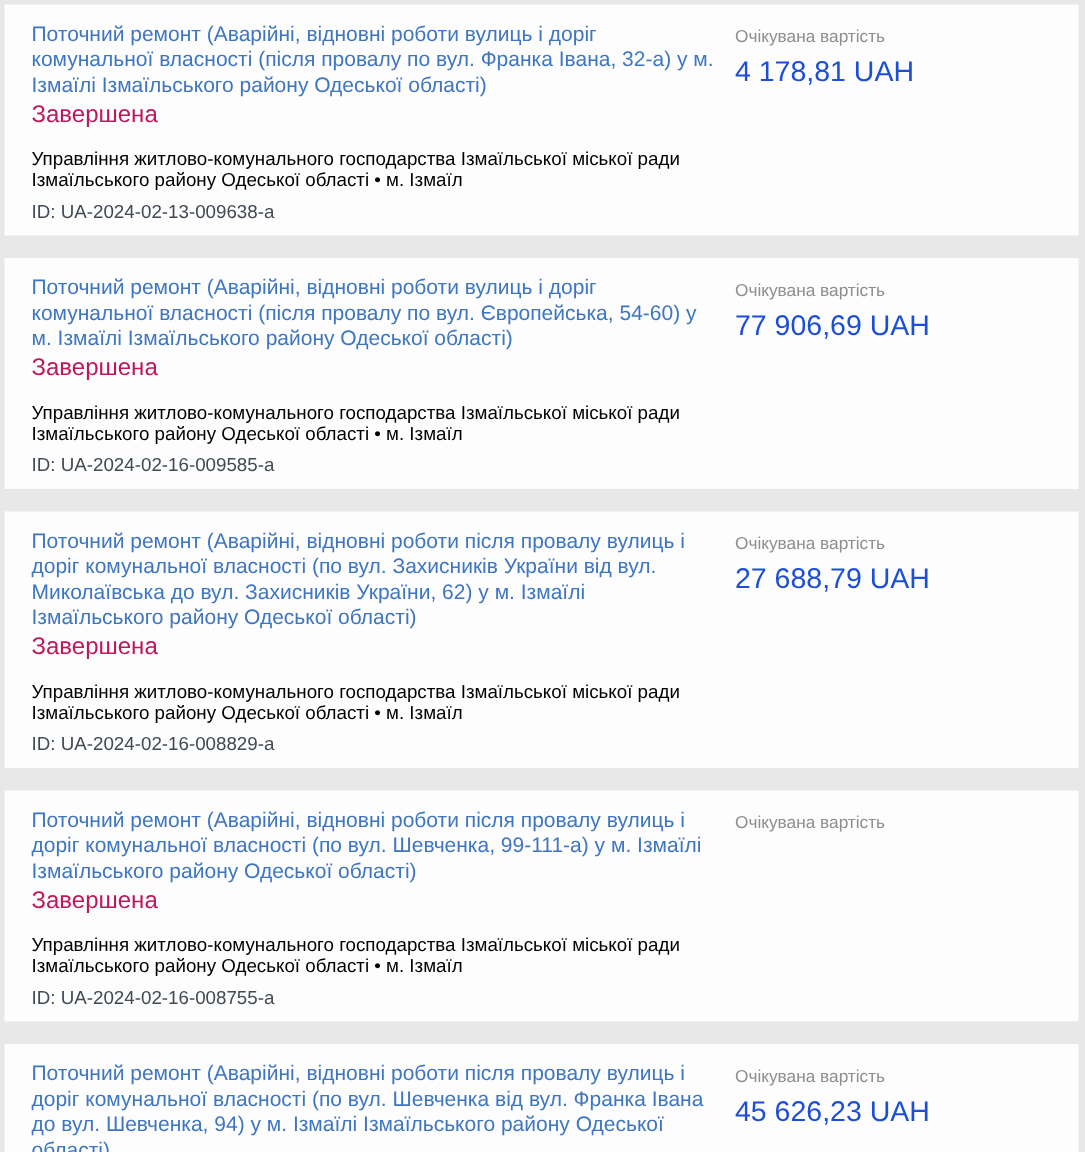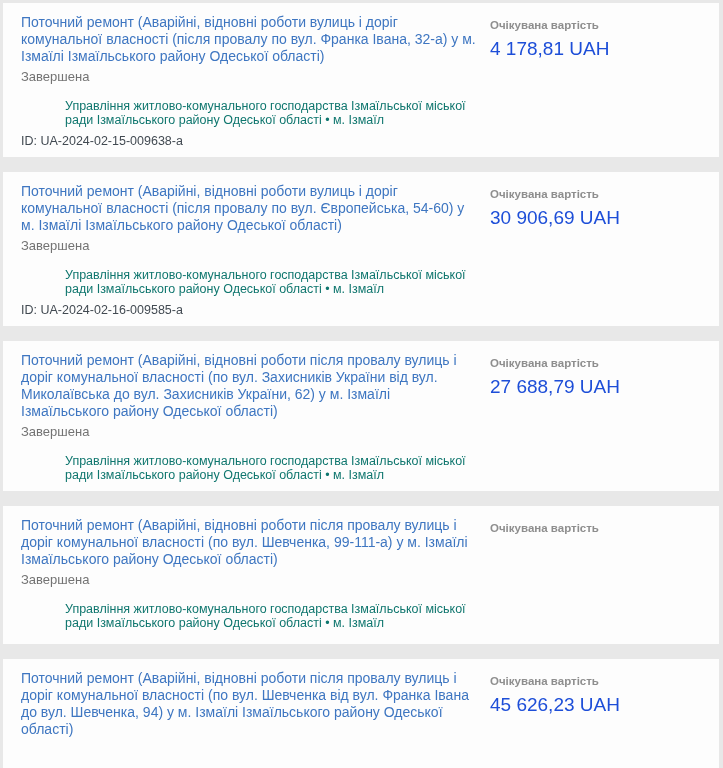--- a/index.html
+++ b/index.html
@@ -28,99 +28,99 @@
     color: #3e76c1;
     font-size: 14px;
     line-height: 17px;
     font-weight: 400;
     text-decoration: none;
     display: block;
     margin-bottom: 5px;
     cursor: pointer;
   }
   .tender-status {
-    color: #737373;
-    font-size: 13px;
+    color: #be185d;
+    font-size: 16px;
     line-height: 14px;
     margin-bottom: 15px;
   }
   .tender-org {
-    color: #0f766e;
+    color: #000000;
     font-size: 12.5px;
     line-height: 14px;
-    margin-left: 44px;
   }
   .tender-id {
     color: #424a52;
     font-size: 12.5px;
     line-height: 14px;
     margin-top: 7px;
   }
   .value-label {
     color: #8e8e8e;
     font-size: 11.5px;
     line-height: 13px;
     margin-bottom: 6px;
-    font-weight: bold;
   }
   .value-amount {
     color: #1d4ed8;
     font-size: 19px;
     line-height: 22px;
     font-weight: 400;
   }
 </style>
 </head>
 <body>
 
 <div class="results-list">
 
   <div class="tender-card">
     <div class="card-left">
       <a class="tender-title">Поточний ремонт (Аварійні, відновні роботи вулиць і доріг комунальної власності (після провалу по вул. Франка Івана, 32-а) у м. Ізмаїлі Ізмаїльського району Одеської області)</a>
       <div class="tender-status">Завершена</div>
       <div class="tender-org">Управління житлово-комунального господарства Ізмаїльської міської ради Ізмаїльського району Одеської області • м. Ізмаїл</div>
-      <div class="tender-id"><span>ID:</span> <span>UA-2024-02-15-009638-a</span></div>
+      <div class="tender-id"><span>ID:</span> <span>UA-2024-02-13-009638-a</span></div>
     </div>
     <div class="card-right">
       <div class="value-label">Очікувана вартість</div>
       <div class="value-amount">4 178,81 UAH</div>
     </div>
   </div>
 
   <div class="tender-card">
     <div class="card-left">
       <a class="tender-title">Поточний ремонт (Аварійні, відновні роботи вулиць і доріг комунальної власності (після провалу по вул. Європейська, 54-60) у м. Ізмаїлі Ізмаїльського району Одеської області)</a>
       <div class="tender-status">Завершена</div>
       <div class="tender-org">Управління житлово-комунального господарства Ізмаїльської міської ради Ізмаїльського району Одеської області • м. Ізмаїл</div>
       <div class="tender-id"><span>ID:</span> <span>UA-2024-02-16-009585-a</span></div>
     </div>
     <div class="card-right">
       <div class="value-label">Очікувана вартість</div>
-      <div class="value-amount">30 906,69 UAH</div>
+      <div class="value-amount">77 906,69 UAH</div>
     </div>
   </div>
 
   <div class="tender-card">
     <div class="card-left">
       <a class="tender-title">Поточний ремонт (Аварійні, відновні роботи після провалу вулиць і доріг комунальної власності (по вул. Захисників України від вул. Миколаївська до вул. Захисників України, 62) у м. Ізмаїлі Ізмаїльського району Одеської області)</a>
       <div class="tender-status">Завершена</div>
       <div class="tender-org">Управління житлово-комунального господарства Ізмаїльської міської ради Ізмаїльського району Одеської області • м. Ізмаїл</div>
+      <div class="tender-id"><span>ID:</span> <span>UA-2024-02-16-008829-a</span></div>
     </div>
     <div class="card-right">
       <div class="value-label">Очікувана вартість</div>
       <div class="value-amount">27 688,79 UAH</div>
     </div>
   </div>
 
   <div class="tender-card">
     <div class="card-left">
       <a class="tender-title">Поточний ремонт (Аварійні, відновні роботи після провалу вулиць і доріг комунальної власності (по вул. Шевченка, 99-111-а) у м. Ізмаїлі Ізмаїльського району Одеської області)</a>
       <div class="tender-status">Завершена</div>
       <div class="tender-org">Управління житлово-комунального господарства Ізмаїльської міської ради Ізмаїльського району Одеської області • м. Ізмаїл</div>
+      <div class="tender-id"><span>ID:</span> <span>UA-2024-02-16-008755-a</span></div>
     </div>
     <div class="card-right">
       <div class="value-label">Очікувана вартість</div>
     </div>
   </div>
 
   <div class="tender-card">
     <div class="card-left">
       <a class="tender-title">Поточний ремонт (Аварійні, відновні роботи після провалу вулиць і доріг комунальної власності (по вул. Шевченка від вул. Франка Івана до вул. Шевченка, 94) у м. Ізмаїлі Ізмаїльського району Одеської області)</a>
 

